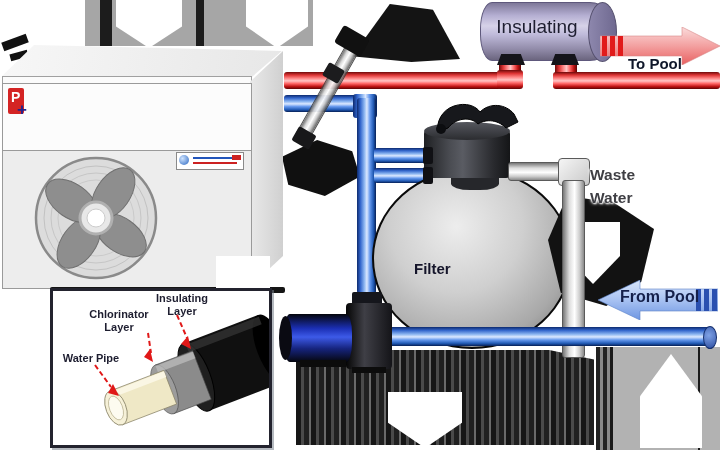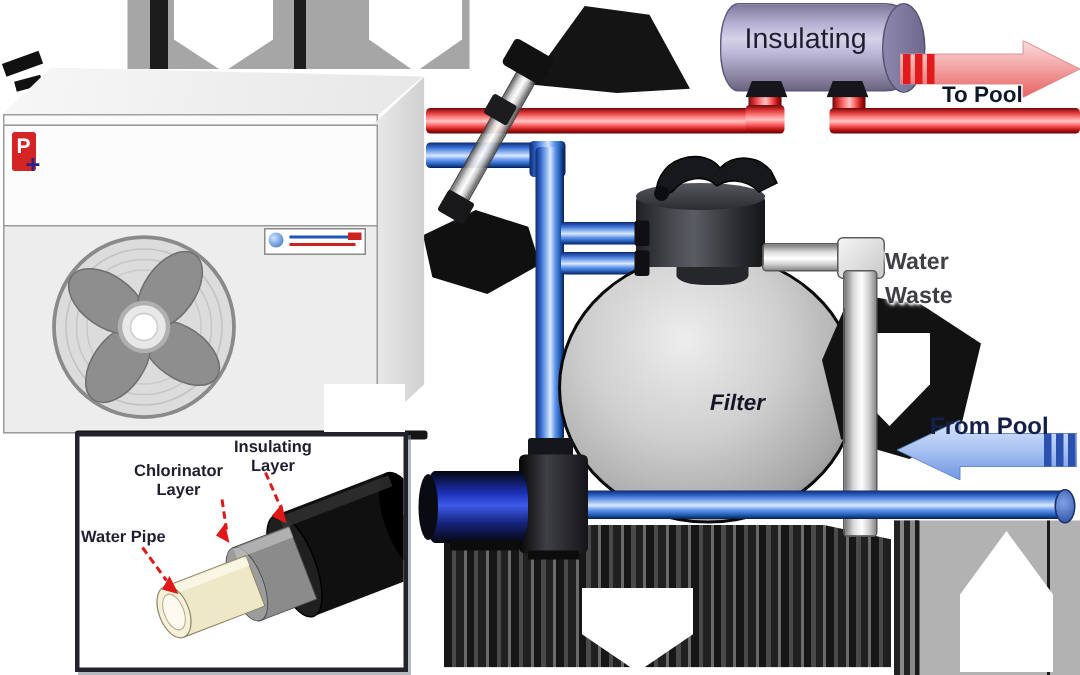--- a/index.html
+++ b/index.html
@@ -105,41 +105,41 @@
       </linearGradient>
     </defs>
     <polygon points="0,9 82,9 82,0 120,19 82,38 82,29 0,29" fill="url(#gpink)" stroke="#d88888" stroke-width="0.6"></polygon>
     <rect x="2" y="9" width="5" height="20" fill="#e11b1b"></rect>
     <rect x="10" y="9" width="5" height="20" fill="#e11b1b"></rect>
     <rect x="18" y="9" width="5" height="20" fill="#e11b1b"></rect>
   </svg>
   <div class="abs lbl" style="left:628px;top:37px;font-size:15px;color:#0f172a;margin-top:18px;">To Pool</div>
 
   <div class="abs" style="left:372px;top:168px;width:196px;height:177px;border-radius:50%;border:2px solid #0a0a0a;background:radial-gradient(circle at 42% 32%,#ededed 0%,#cfcfcf 40%,#a8a8a8 72%,#7c7c7c 92%,#666 100%);"></div>
-  <div class="abs lbl" style="left:430px;top:260px;width:80px;text-align:right;font-size:15px;color:#15152a;font-style:italic;">Filter</div>
+  <div class="abs lbl" style="left:414px;top:260px;width:80px;text-align:left;font-size:15px;color:#15152a;">Filter</div>
 
   <div class="abs" style="left:548px;top:196px;width:106px;height:110px;background:#121212;clip-path:polygon(18% 0,62% 6%,100% 30%,88% 78%,55% 100%,12% 88%,0 40%);"></div>
   <div class="abs chev-down" style="left:566px;top:222px;width:54px;height:62px;"></div>
 
   <div class="abs" style="left:451px;top:174px;width:48px;height:16px;background:#26272b;border-radius:0 0 40% 40%;"></div>
   <div class="abs" style="left:424px;top:130px;width:86px;height:48px;border-radius:4px;background:linear-gradient(90deg,#1f2023,#4a4c52 30%,#5a5c63 45%,#2a2b2f 80%,#141517);"></div>
   <div class="abs" style="left:424px;top:122px;width:86px;height:18px;border-radius:50%;background:linear-gradient(180deg,#55575e,#2b2c30);"></div>
   <svg class="abs" style="left:432px;top:98px;" width="92" height="40" viewBox="0 0 92 40">
     <path d="M6,34 C4,24 10,12 22,8 C34,4 44,8 48,14 C58,4 74,6 82,16 L86,24 L74,30 C64,20 52,22 46,26 C38,18 24,20 16,30 Z" fill="#17181c" stroke="#000"></path>
     <circle cx="9" cy="31" r="5" fill="#0c0d10"></circle>
   </svg>
   <div class="abs" style="left:423px;top:147px;width:10px;height:17px;background:#101014;border-radius:2px;"></div>
   <div class="abs" style="left:423px;top:167px;width:10px;height:17px;background:#101014;border-radius:2px;"></div>
 
   <div class="abs pipe-h-white" style="left:508px;top:162px;width:56px;height:17px;"></div>
   <div class="abs" style="left:558px;top:158px;width:30px;height:26px;background:linear-gradient(135deg,#f5f5f5,#c9c9c9);border:1px solid #5a5a5a;border-radius:4px;"></div>
   <div class="abs pipe-v-white" style="left:562px;top:180px;width:21px;height:176px;"></div>
   <div class="abs" style="left:590px;top:163px;width:70px;font-size:15.5px;line-height:23px;font-weight:600;color:#3f3f44;text-shadow:0 0 2px #fff,1px 1px 2px #fff,-1px -1px 2px #fff,0 0 4px #fff;">
+    <div>Waste</div>
     <div>Water</div>
-    <div>Waste</div>
   </div>
 
   <div class="abs pipe-h-blue" style="left:386px;top:327px;width:326px;height:19px;"></div>
   <div class="abs" style="left:703px;top:326px;width:12px;height:21px;border-radius:50%;background:radial-gradient(circle at 40% 40%,#7fa2e6,#2c4da0);border:1px solid #16306e;"></div>
 
   <div class="abs" style="left:352px;top:292px;width:30px;height:14px;background:#15161c;border-radius:2px;"></div>
   <div class="abs" style="left:346px;top:303px;width:46px;height:66px;border-radius:4px;background:linear-gradient(90deg,#050505,#3f3f46 40%,#141418);"></div>
   <div class="abs" style="left:284px;top:314px;width:68px;height:48px;border-radius:6px/40%;background:linear-gradient(180deg,#04060c,#1b2fb4 30%,#3d5ae8 48%,#16247e 72%,#05060d),repeating-linear-gradient(90deg,rgba(0,0,0,.25) 0 2px,rgba(255,255,255,0) 2px 9px);background-blend-mode:normal;"></div>
   <div class="abs" style="left:279px;top:316px;width:13px;height:44px;border-radius:50%;background:#0a0a12;"></div>
   <div class="abs" style="left:300px;top:360px;width:46px;height:7px;background:#0c0c0c;"></div>
@@ -153,32 +153,32 @@
         <stop offset="0" stop-color="#d9e6fb"></stop>
           <stop offset="0.5" stop-color="#a8c2f2"></stop>
           <stop offset="1" stop-color="#6e96e2"></stop>
       </linearGradient>
     </defs>
     <polygon points="122,9 44,9 44,0 2,20 44,40 44,31 122,31" fill="url(#gblue)" stroke="#5b82c8" stroke-width="0.6"></polygon>
     <rect x="100" y="9" width="5" height="22" fill="#2a50b0"></rect>
     <rect x="108" y="9" width="5" height="22" fill="#2a50b0"></rect>
     <rect x="116" y="9" width="5" height="22" fill="#2a50b0"></rect>
   </svg>
-  <div class="abs lbl" style="left:620px;top:276px;font-size:16px;color:#15204a;">From Pool</div>
+  <div class="abs lbl" style="left:620px;top:288px;font-size:16px;color:#15204a;">From Pool</div>
 
   <div class="abs" style="left:50px;top:288px;width:222px;height:160px;background:#fff;border:3px solid #23232e;box-shadow:2px 2px 0 rgba(120,130,140,.55);box-sizing:border-box;">
     <div class="abs lbl" style="left:89px;top:1px;width:80px;text-align:center;font-size:11px;line-height:13px;">
       <div>Insulating</div>
       <div>Layer</div>
     </div>
     <div class="abs lbl" style="left:30px;top:17px;width:72px;text-align:center;font-size:11px;line-height:13px;">
       <div>Chlorinator</div>
       <div>Layer</div>
     </div>
-    <div class="abs lbl" style="left:1px;top:61px;width:74px;text-align:left;font-size:11px;">Water Pipe</div>
+    <div class="abs lbl" style="left:1px;top:61px;width:74px;text-align:center;font-size:11px;">Water Pipe</div>
     <svg width="216" height="154" viewBox="0 0 216 154" style="position:absolute;left:0;top:0;">
       <g transform="translate(63,117) rotate(-21)">
         <rect x="86" y="-36" width="80" height="72" fill="#101010"></rect>
         <ellipse cx="166" cy="0" rx="14" ry="36" fill="#000"></ellipse>
         <ellipse cx="86" cy="0" rx="14" ry="36" fill="#1f1f1f" stroke="#000"></ellipse>
         <rect x="88" y="-34" width="78" height="8" fill="#383838" opacity="0.7"></rect>
         <rect x="52" y="-26" width="40" height="52" fill="#8b8b8b" stroke="#4a4a4a" stroke-width="0.6"></rect>
         <ellipse cx="52" cy="0" rx="11" ry="26" fill="#9c9c9c" stroke="#4a4a4a" stroke-width="0.6"></ellipse>
         <rect x="52" y="-25" width="40" height="7" fill="#c0c0c0" opacity="0.7"></rect>
         <rect x="0" y="-18" width="58" height="36" fill="#efe8c6" stroke="#8a8468" stroke-width="0.7"></rect>

